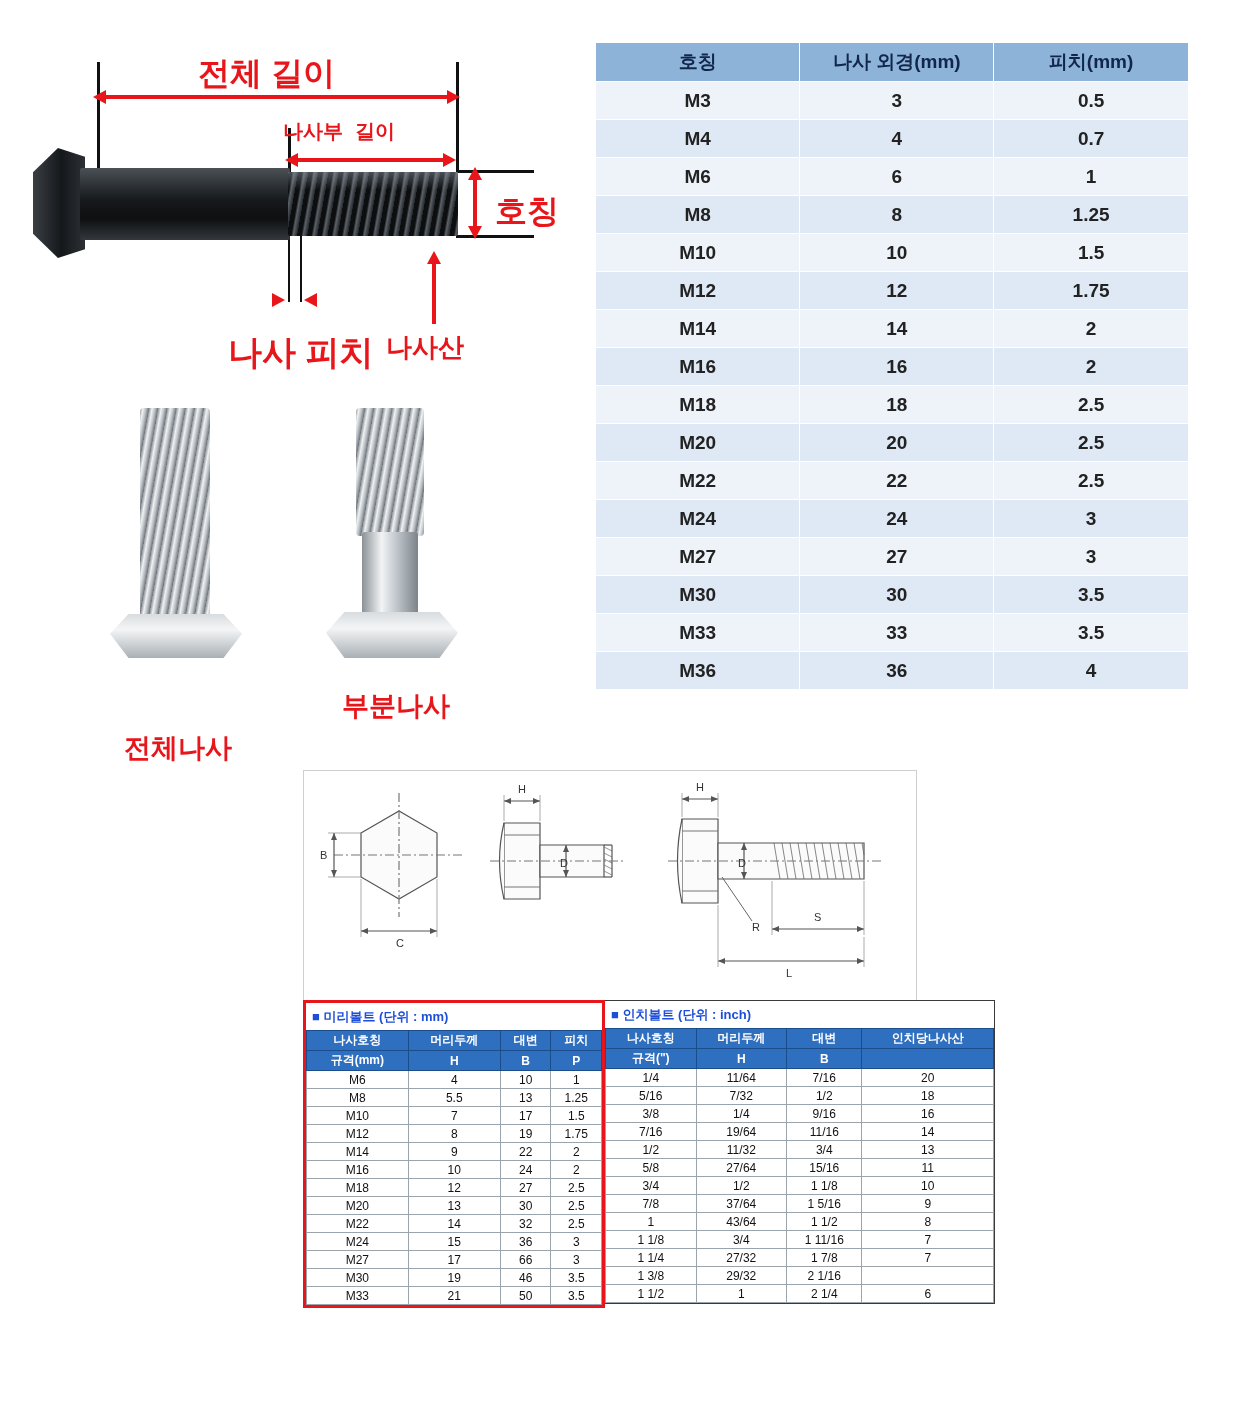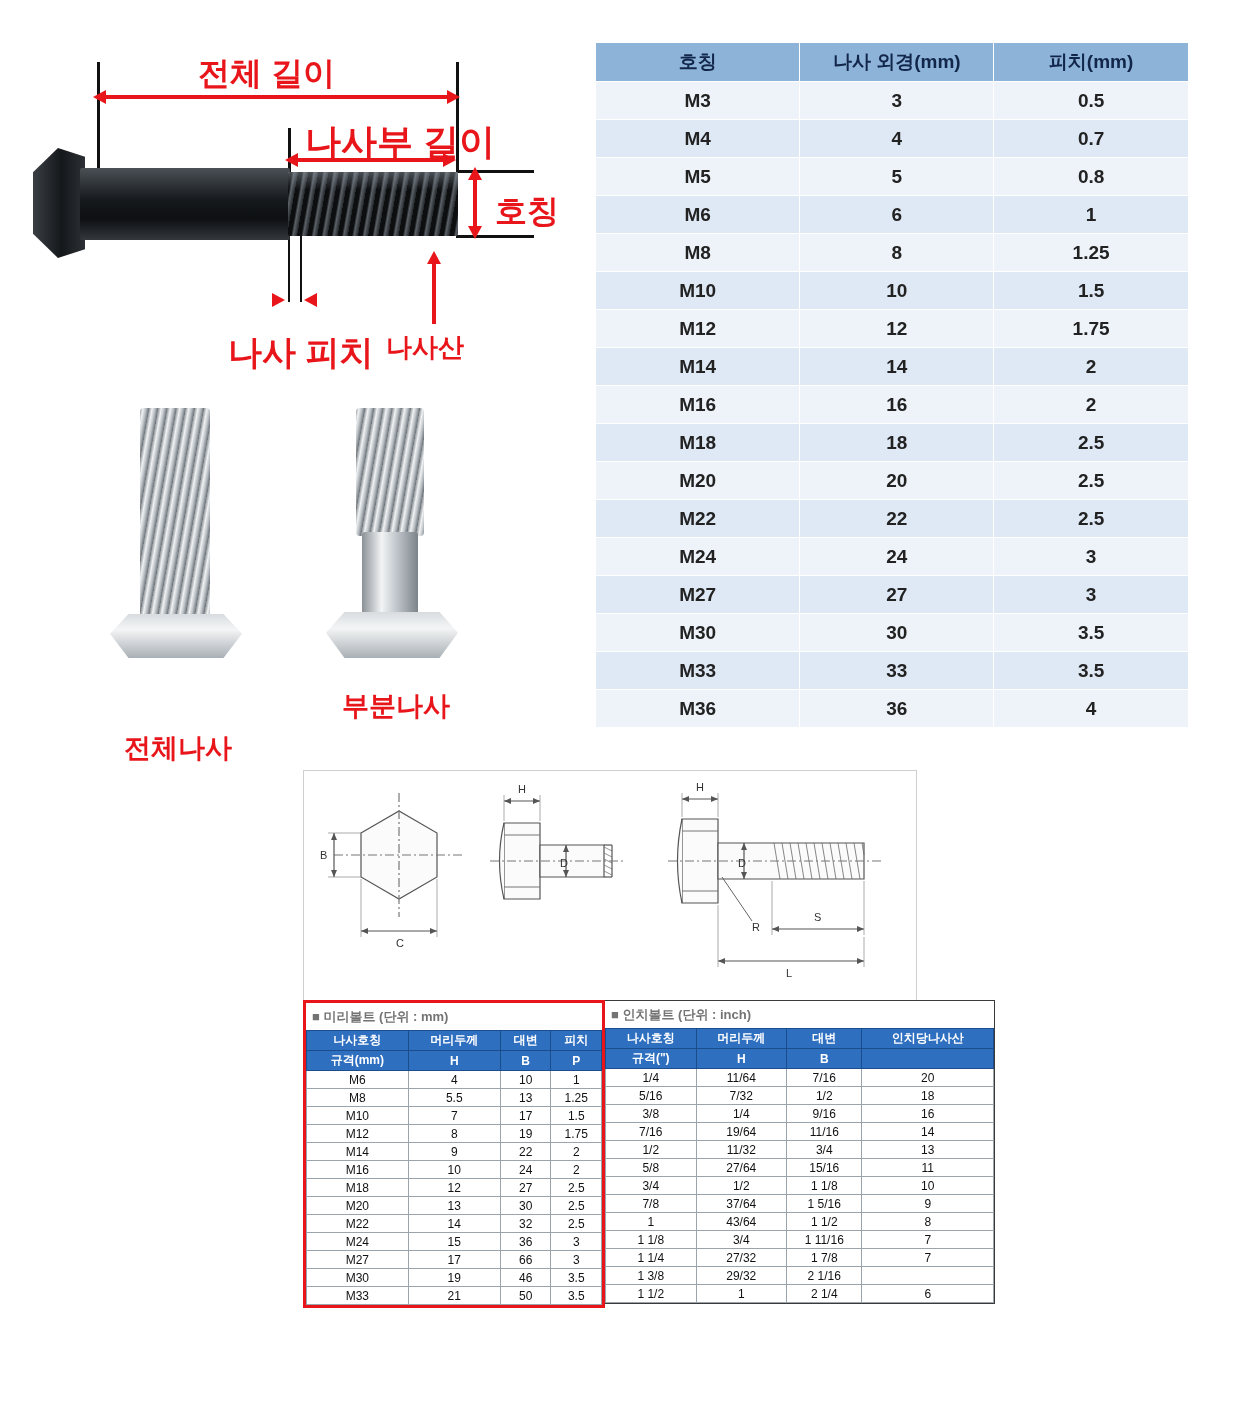--- a/index.html
+++ b/index.html
@@ -193,21 +193,21 @@
     left: 605px;
     top: 1000px;
     width: 390px;
     box-sizing: border-box;
     border: 1px solid #3a3a3a;
     border-left: none;
   }
   .tbl-title {
     font-size: 13px;
     font-weight: bold;
-    color: #737373;
+    color: #1d4ed8;
     padding: 5px 2px 4px 6px;
     background: #fff;
     white-space: nowrap;
   }
   table.spec {
     width: 100%;
     border-collapse: collapse;
     font-size: 12px;
   }
   table.spec th {
@@ -243,21 +243,21 @@
   <div class="tick-line" style="left:300px; top:236px; width:2px; height:66px;"></div>
 
   <div class="arrow-line" style="left:104px; top:95px; width:348px; height:4px;"></div>
   <div class="arrow-head ah-left" style="left:93px; top:90px;"></div>
   <div class="arrow-head ah-right" style="left:447px; top:90px;"></div>
   <div class="label-red" style="left:198px; top:52px; font-size:32px;">전체 길이</div>
 
   <div class="arrow-line" style="left:296px; top:158px; width:152px; height:4px;"></div>
   <div class="arrow-head ah-left" style="left:285px; top:153px;"></div>
   <div class="arrow-head ah-right" style="left:443px; top:153px;"></div>
-  <div class="label-red" style="left:305px; top:118px; font-size:36px;">나사부 길이</div>
+  <div class="label-red" style="left:283px; top:118px; font-size:20px;font-family:Liberation Mono, monospace;">나사부 길이</div>
 
   <div class="arrow-line" style="left:473px; top:178px; width:4px; height:52px;"></div>
   <div class="arrow-head ah-up" style="left:468px; top:167px;"></div>
   <div class="arrow-head ah-down" style="left:468px; top:226px;"></div>
   <div class="label-red" style="left:495px; top:190px; font-size:32px;">호칭</div>
 
   <div class="arrow-head ah-right" style="left:272px; top:293px;"></div>
   <div class="arrow-head ah-left" style="left:304px; top:293px;"></div>
   <div class="label-red" style="left:228px; top:330px; font-size:34px;">나사 피치</div>
 
@@ -294,25 +294,20 @@
   <tbody id="size-table-body">
       <tr>
         <td>M3</td>
         <td>3</td>
         <td>0.5</td>
       </tr>
       <tr>
         <td>M4</td>
         <td>4</td>
         <td>0.7</td>
-      </tr>
-      <tr>
-        <td>M5</td>
-        <td>5</td>
-        <td>0.8</td>
       </tr>
       <tr>
         <td>M6</td>
         <td>6</td>
         <td>1</td>
       </tr>
       <tr>
         <td>M8</td>
         <td>8</td>
         <td>1.25</td>

